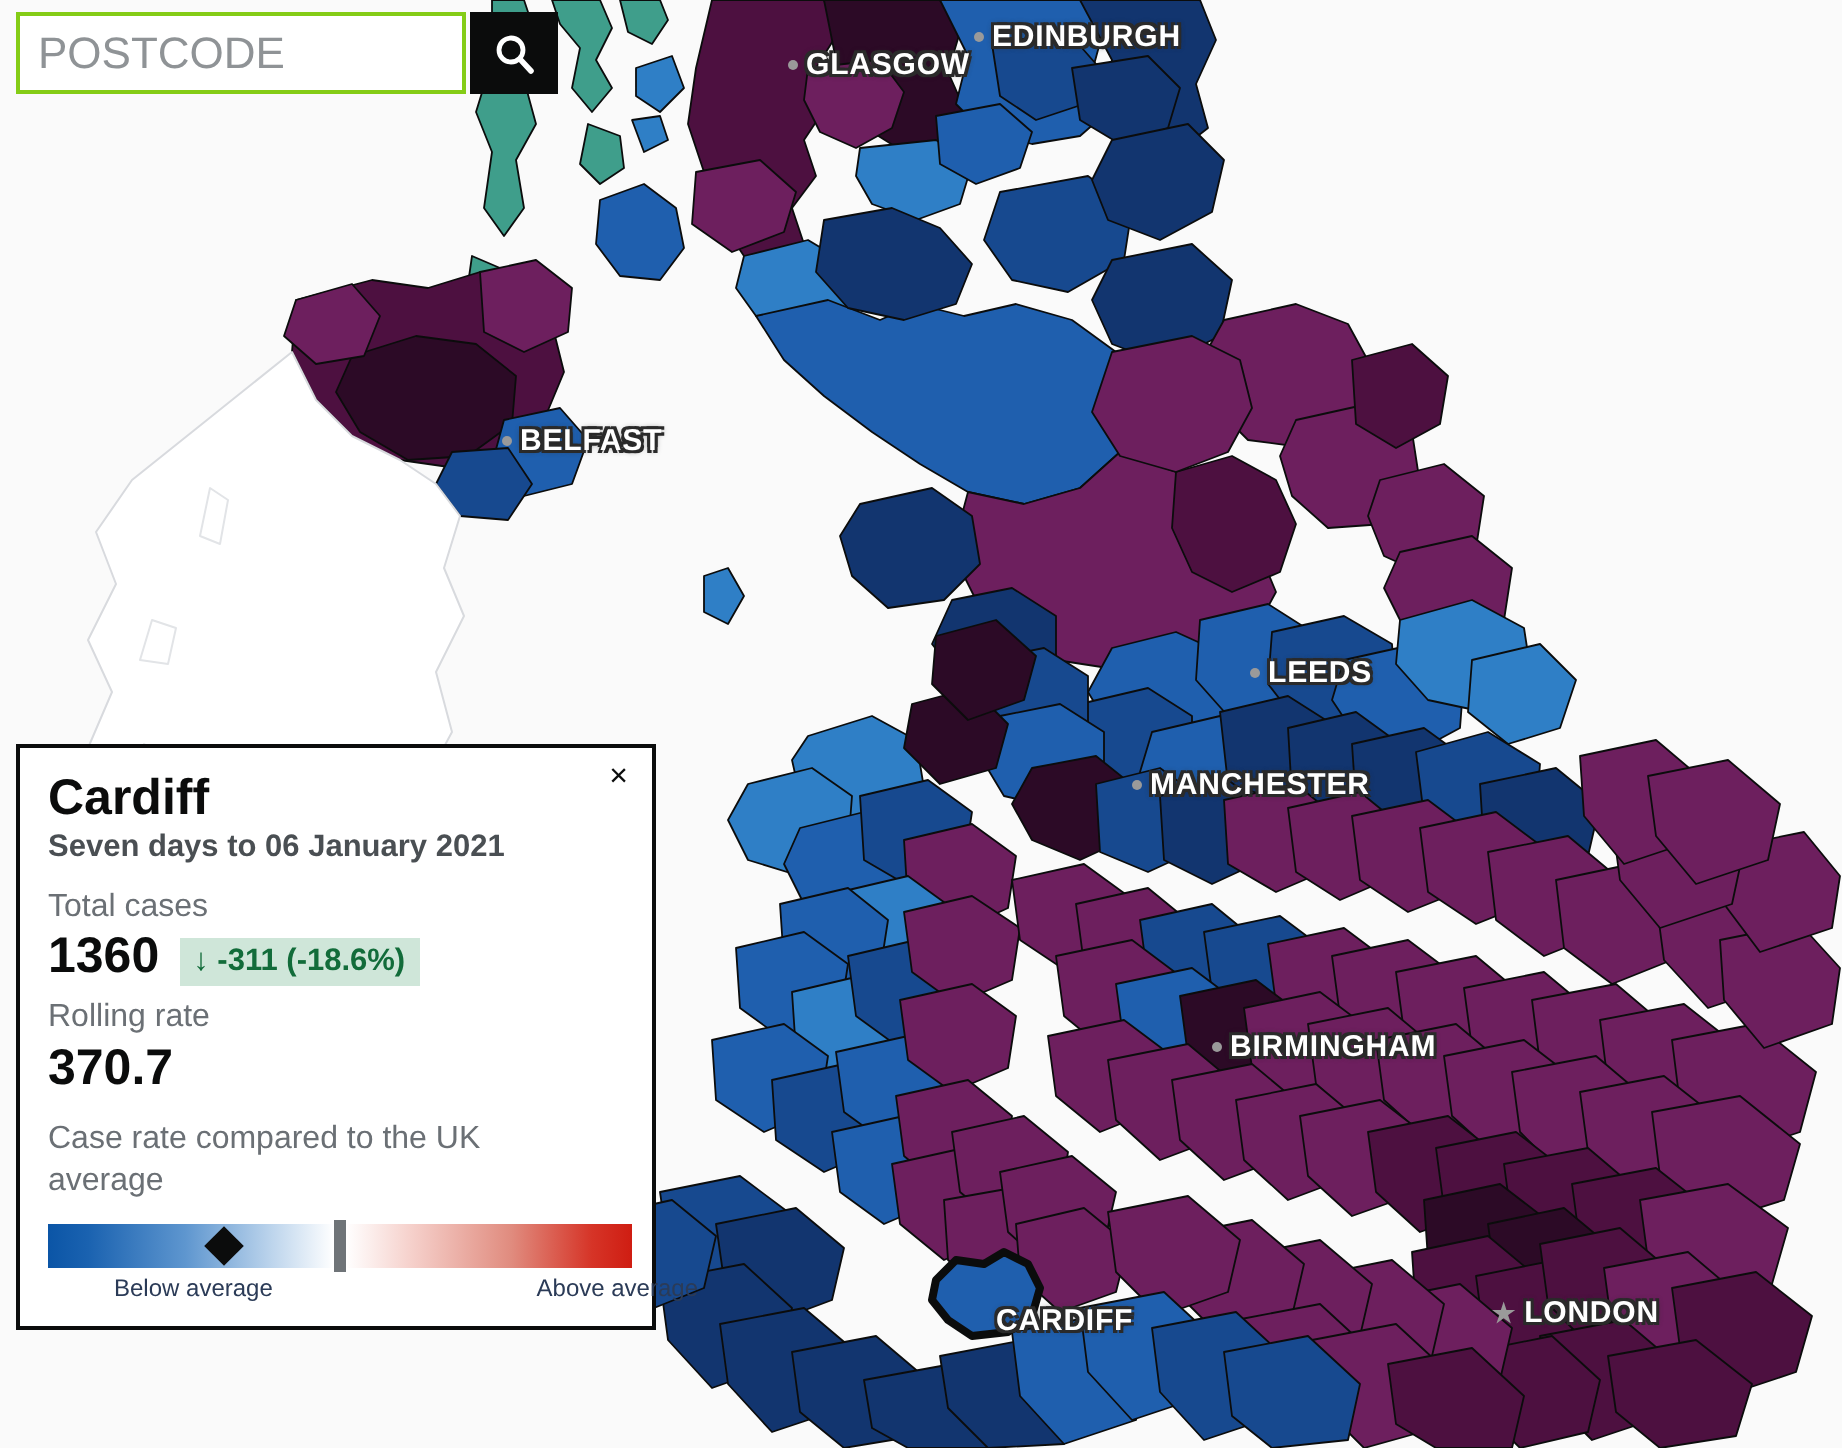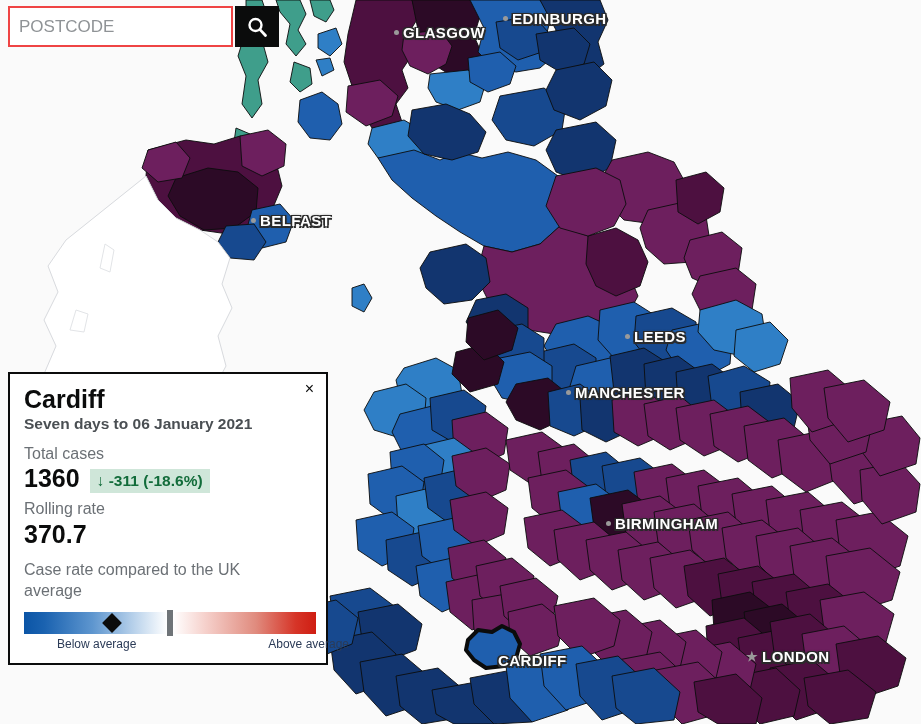--- a/index.html
+++ b/index.html
@@ -41,22 +41,22 @@
   .city.faded .star,.city.faded .mk{color:#d4d6d8;background:#d4d6d8;}
   .city.two-line{flex-direction:row;align-items:flex-start;}
   .city .txt.multi{line-height:1.05;display:block;}
 
   
   #search-wrap{
     position:absolute;left:8px;top:6px;display:flex;align-items:stretch;height:41px;
   }
   #postcode-input{
     width:225px;height:41px;box-sizing:border-box;
-    border:2px solid #ef4444;background:#ffffff;
-    font-family:"Liberation Sans", sans-serif;font-size:17px;color:#0b0c0c;
+    border:2px solid #84cc16;background:#ffffff;
+    font-family:"Liberation Sans", sans-serif;font-size:22px;color:#0b0c0c;
     padding:4px 9px;outline:none;
   }
   #postcode-input::placeholder{color:#8f9396;opacity:1;}
   #search-btn{
     width:44px;height:41px;margin-left:2px;
     background:#0b0c0c;border:none;cursor:pointer;
     display:flex;align-items:center;justify-content:center;padding:0;
   }
 
   
@@ -298,21 +298,21 @@
 
         <path d="M468 640 L478 630 L492 632 L502 626 L514 632 L520 644 L516 658 L504 666 L486 668 L474 660 L466 650 Z" fill="#1f5fae" stroke="#0b0c0c" stroke-width="4" stroke-linejoin="round"></path>
       </g>
     </svg>
   </div>
 
   <div class="city" style="left:394px;top:24px;">
     <span class="mk"></span>
     <span class="txt">GLASGOW</span>
   </div>
-  <div class="city" style="left:503px;top:10px;">
+  <div class="city" style="left:487px;top:10px;">
     <span class="mk"></span>
     <span class="txt">EDINBURGH</span>
   </div>
   <div class="city" style="left:625px;top:328px;">
     <span class="mk"></span>
     <span class="txt">LEEDS</span>
   </div>
   <div class="city" style="left:566px;top:373px;margin-top:11px;">
     <span class="mk"></span>
     <span class="txt">MANCHESTER</span>

